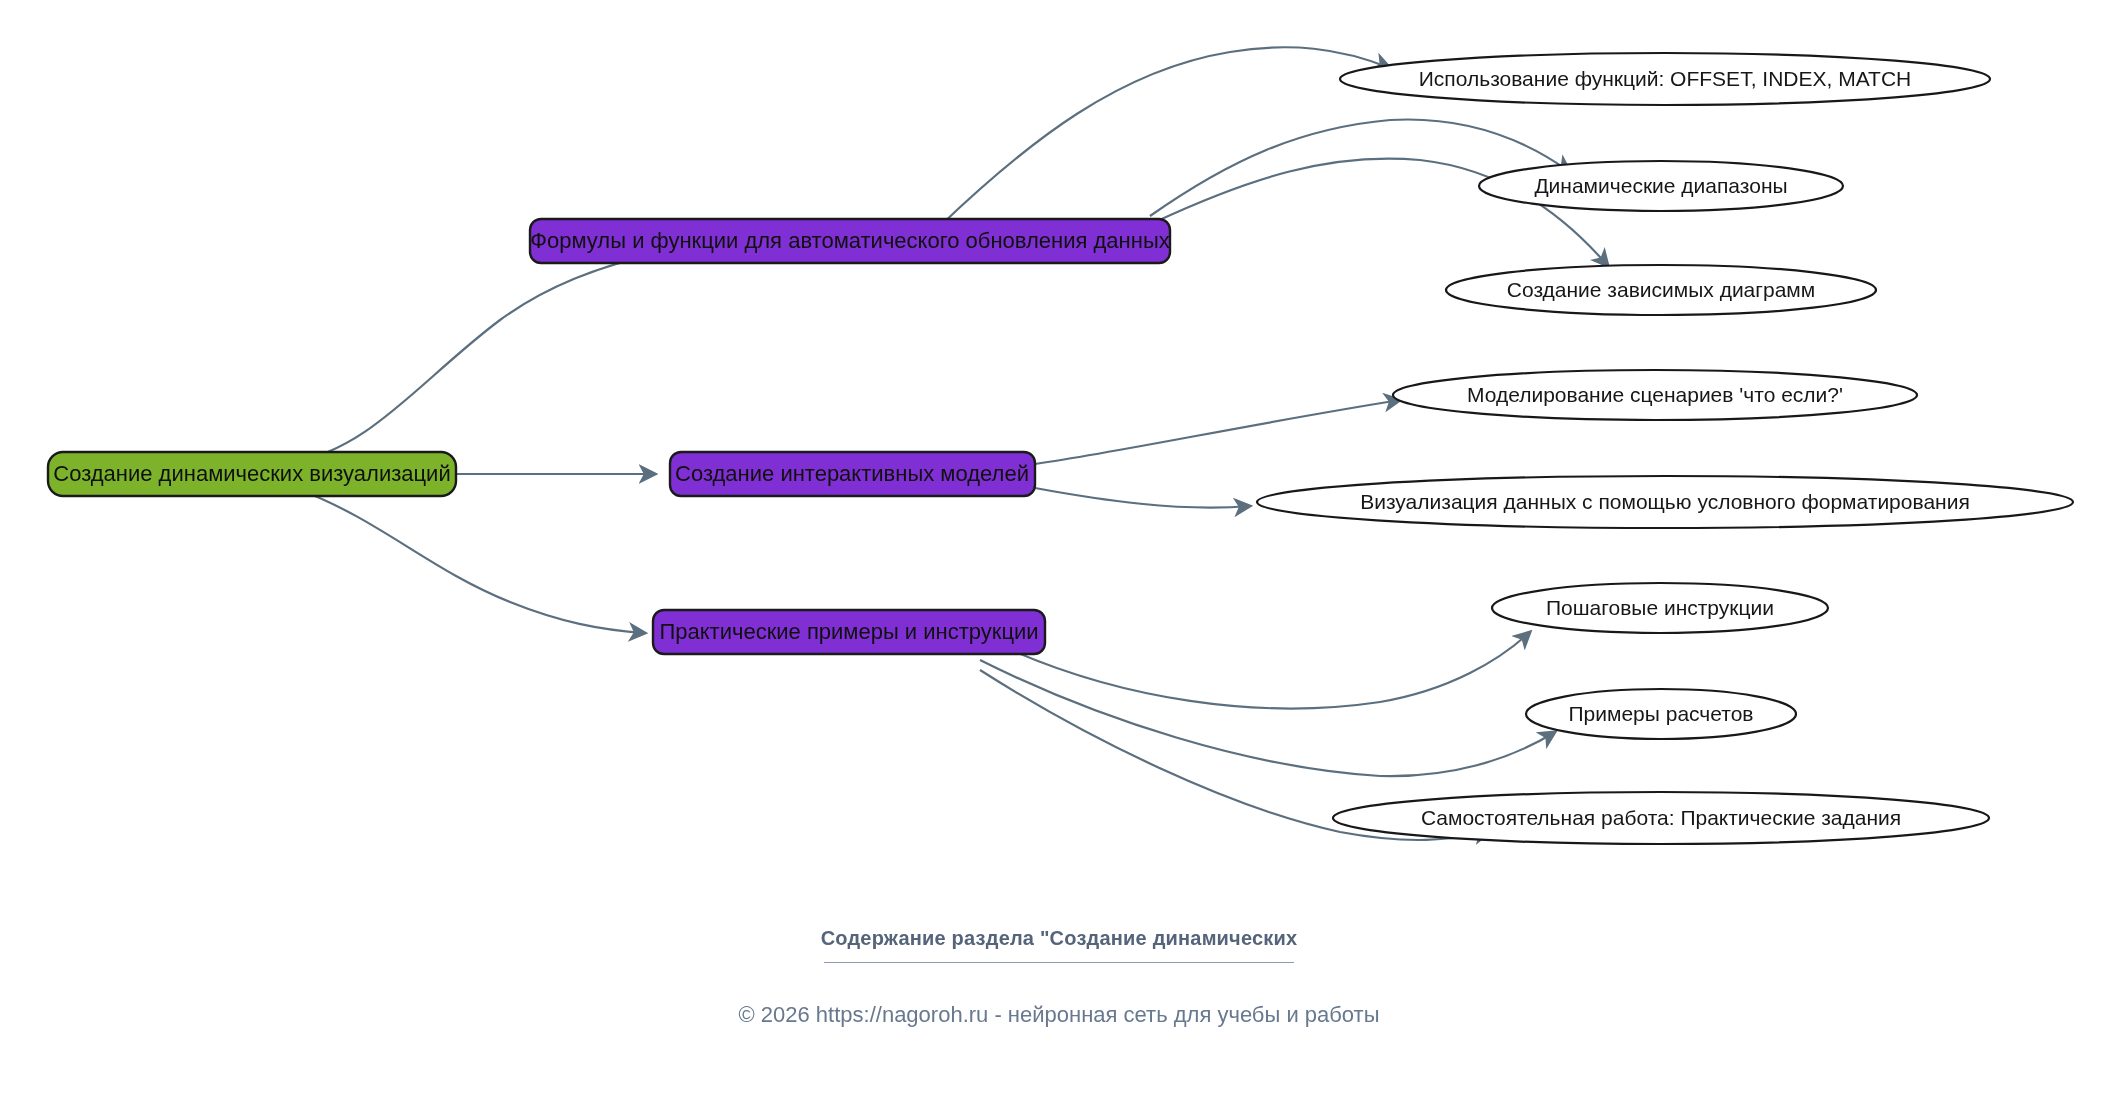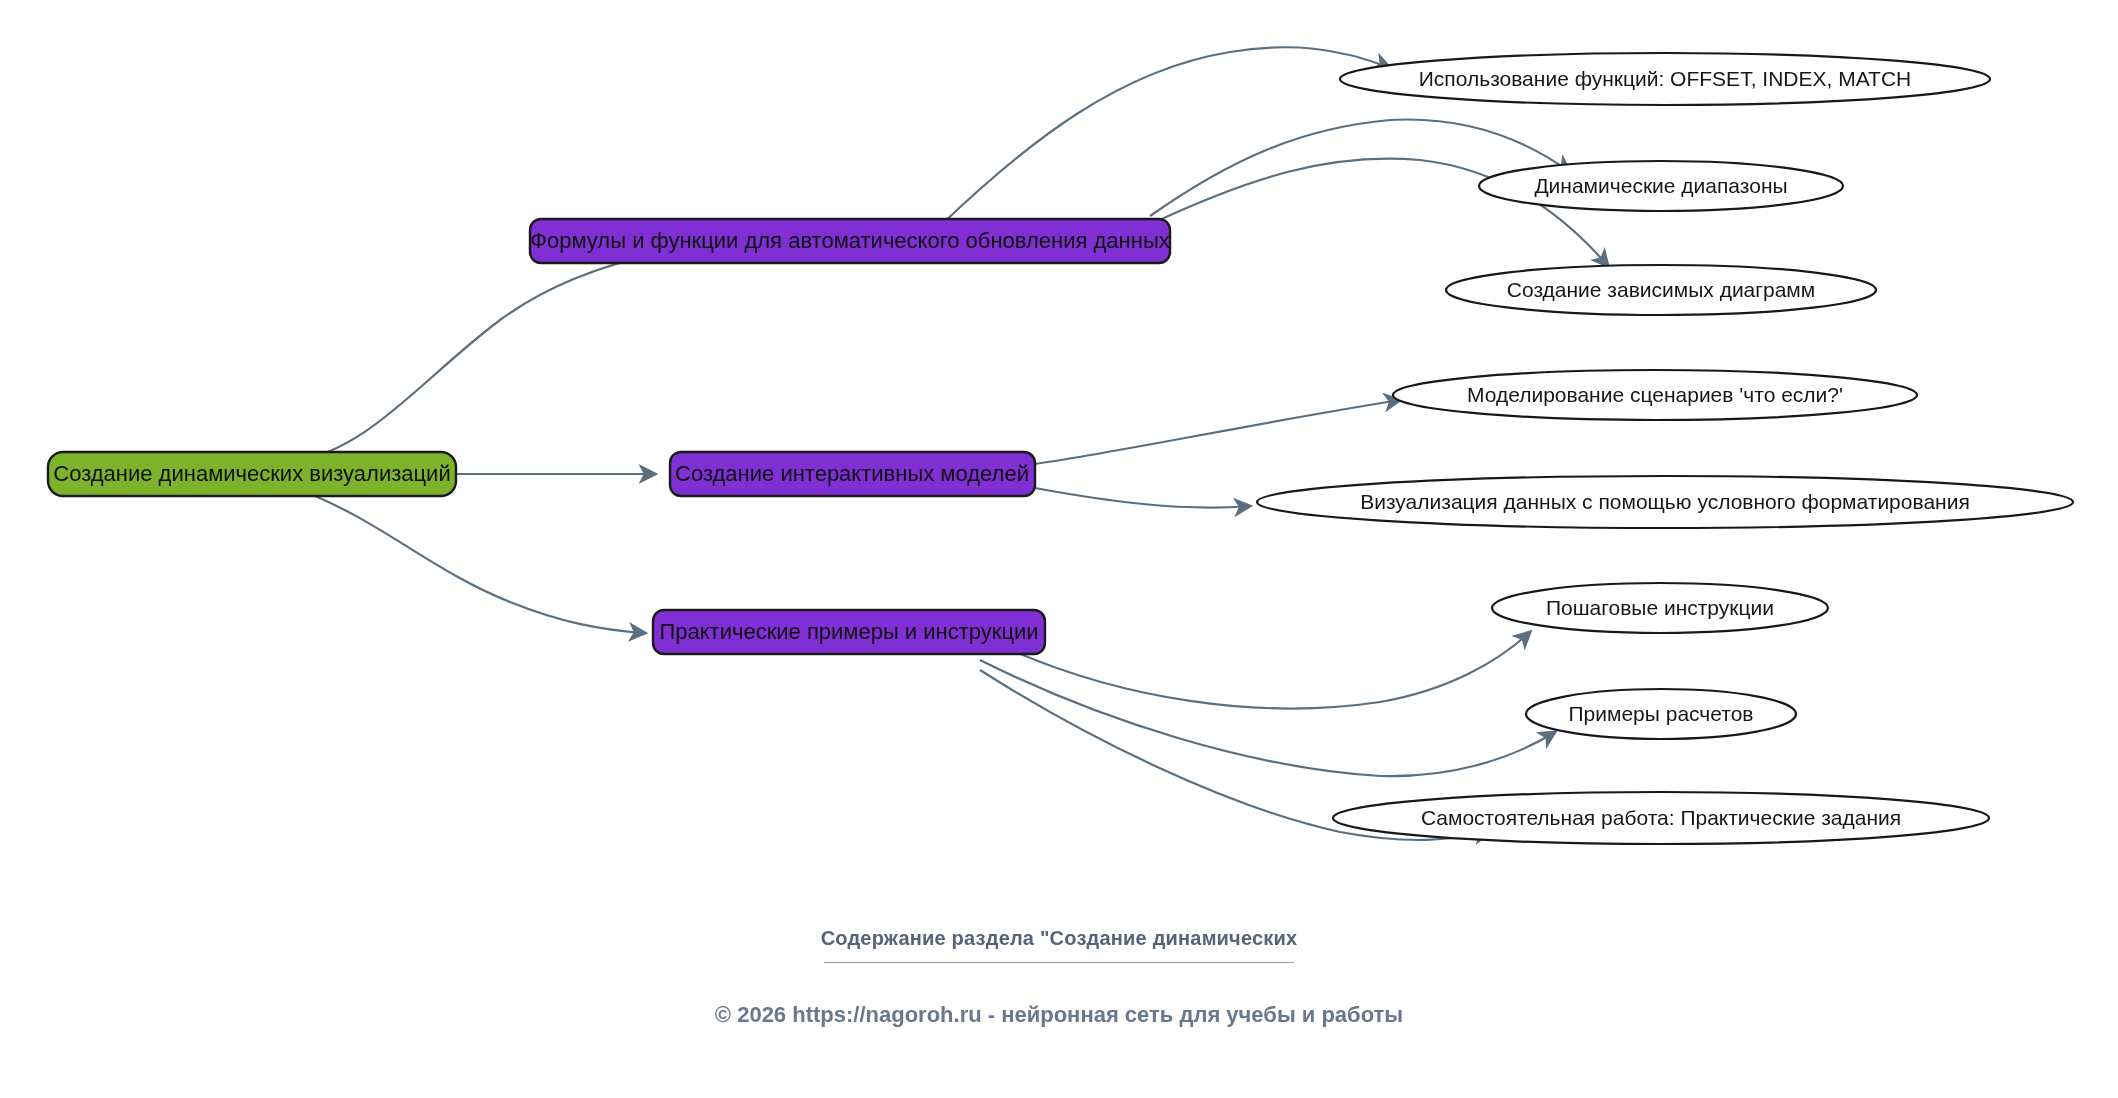--- a/index.html
+++ b/index.html
@@ -53,21 +53,20 @@
   .leaf-shape {
     fill: #ffffff;
     stroke: #18181b;
     stroke-width: 2.2;
   }
   .footer {
     position: absolute;
     left: 0;
     width: 2118px;
     text-align: center;
-    font-weight: bold;
   }
   #footer-caption {
     top: 925px;
     font-size: 20px;
     font-weight: bold;
     color: #55647a;
     line-height: 1.35;
     letter-spacing: 0.2px;
   }
   #caption-rule {

